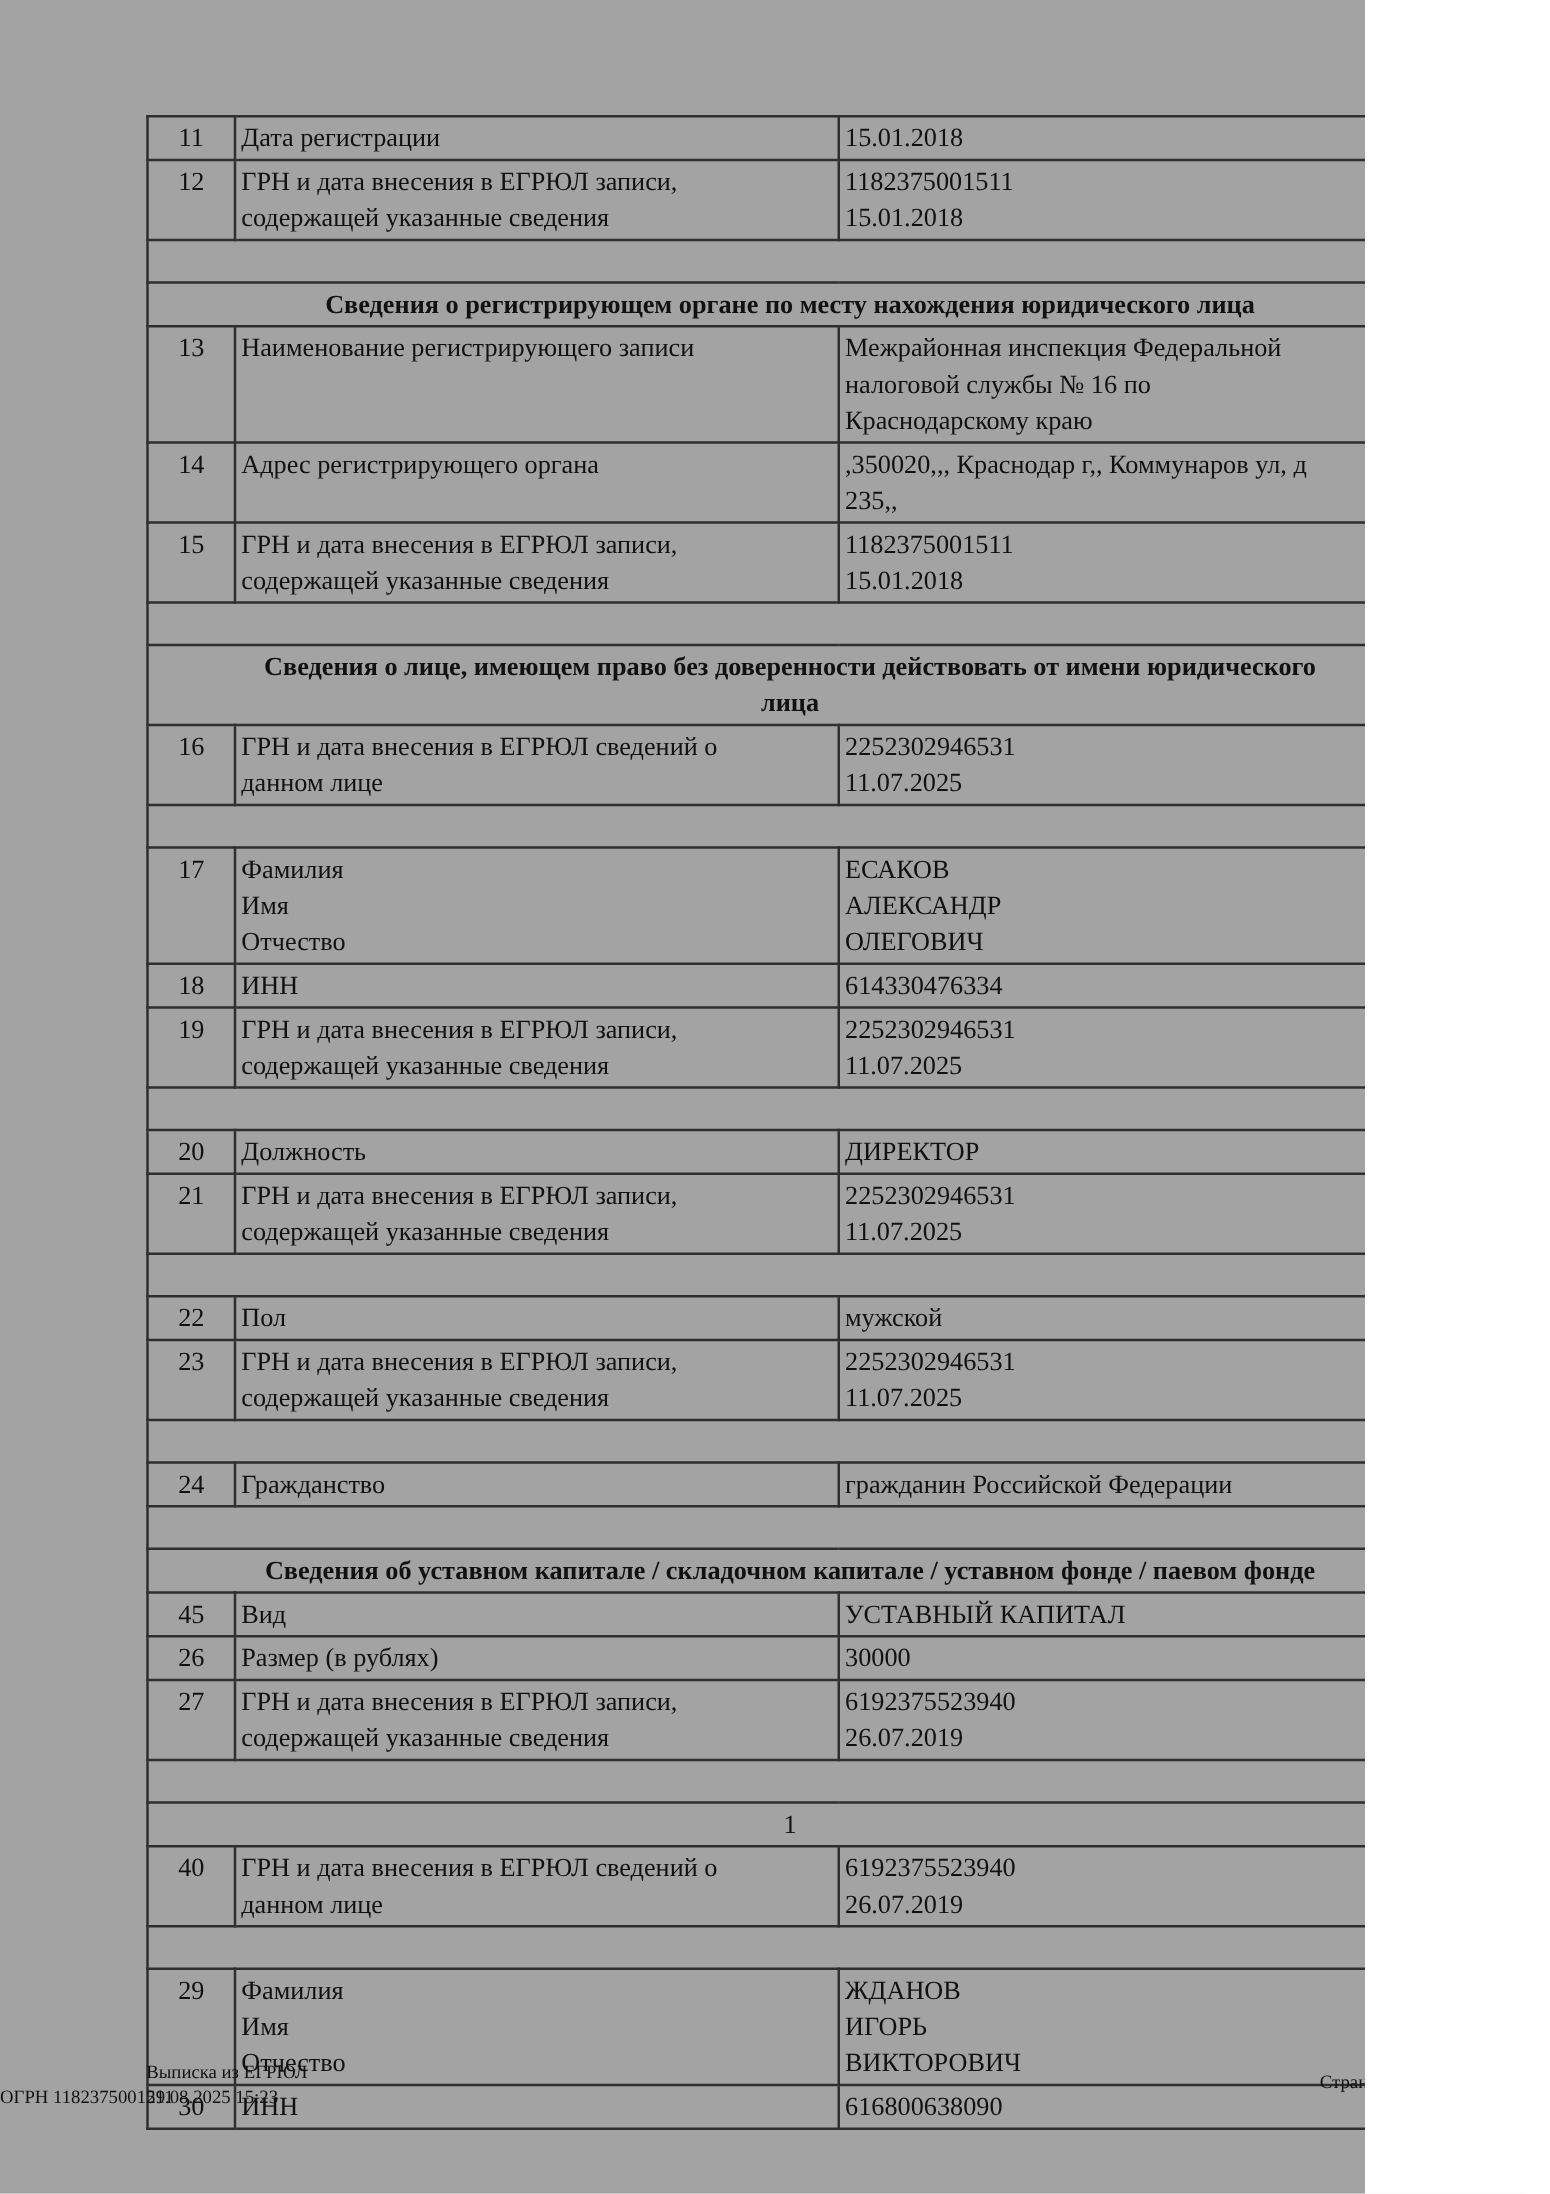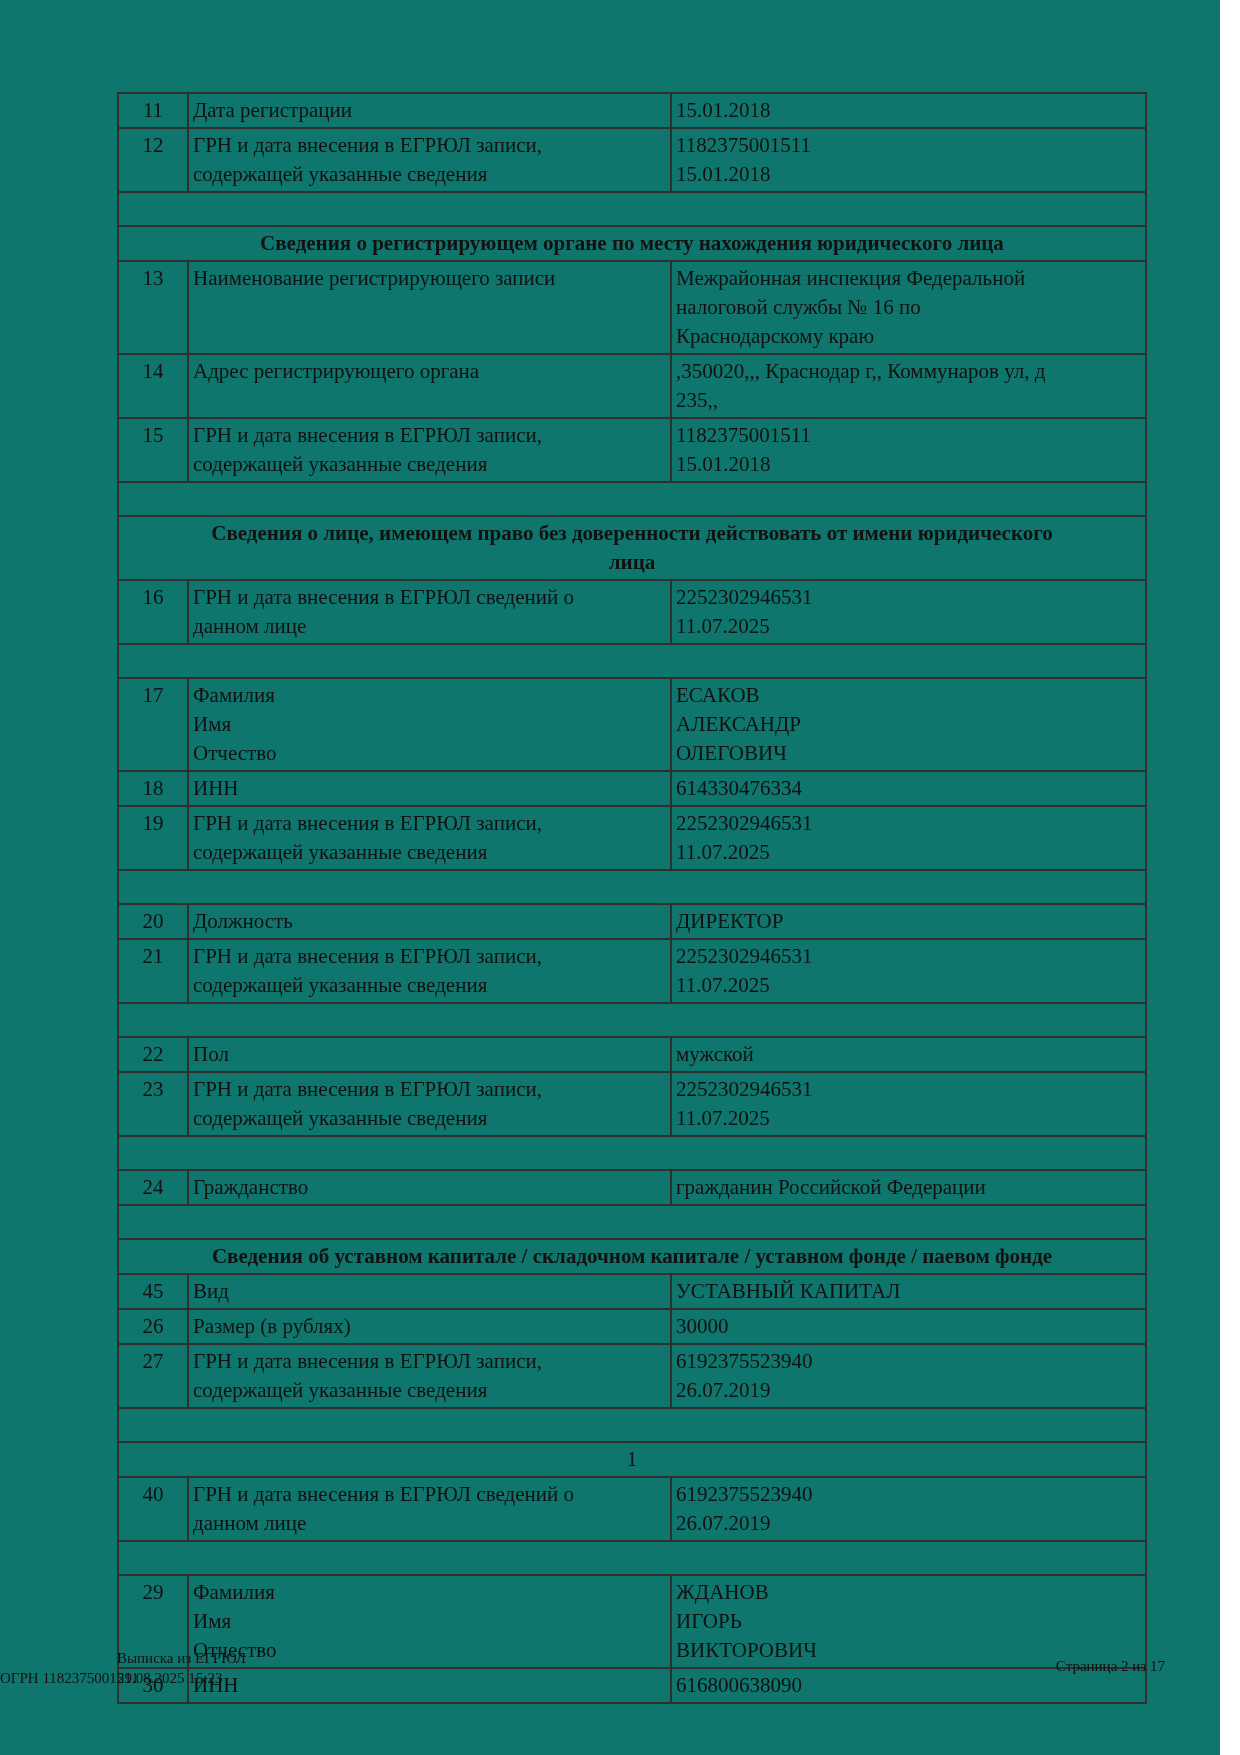--- a/index.html
+++ b/index.html
@@ -6,23 +6,23 @@
     margin: 0;
     padding: 0;
     background: #ffffff;
     width: 1240px;
     height: 1755px;
     font-family: "Liberation Serif", "DejaVu Serif", serif;
     color: #111111;
   }
   .page {
     position: relative;
-    width: 1220px;
+    width: 1092px;
     height: 1755px;
-    background: #0f766e;
+    background: #a3a3a3;
     overflow: hidden;
   }
   table.doc-table {
     position: absolute;
     left: 117px;
     top: 92px;
     width: 1028px;
     border-collapse: collapse;
     table-layout: fixed;
     font-size: 21px;

